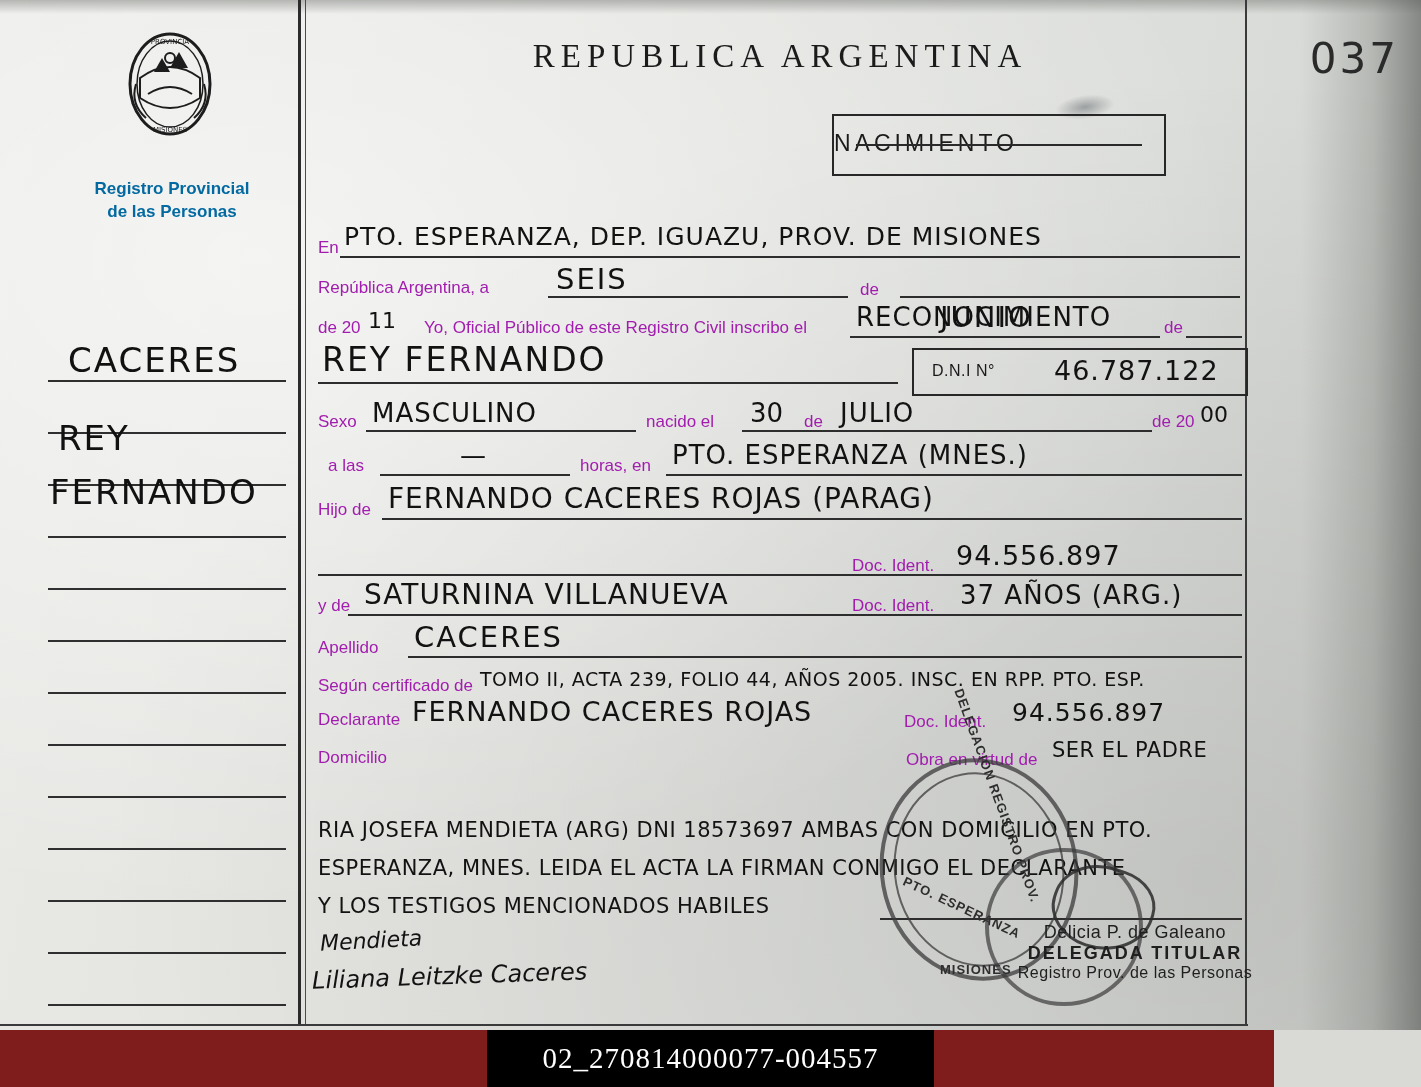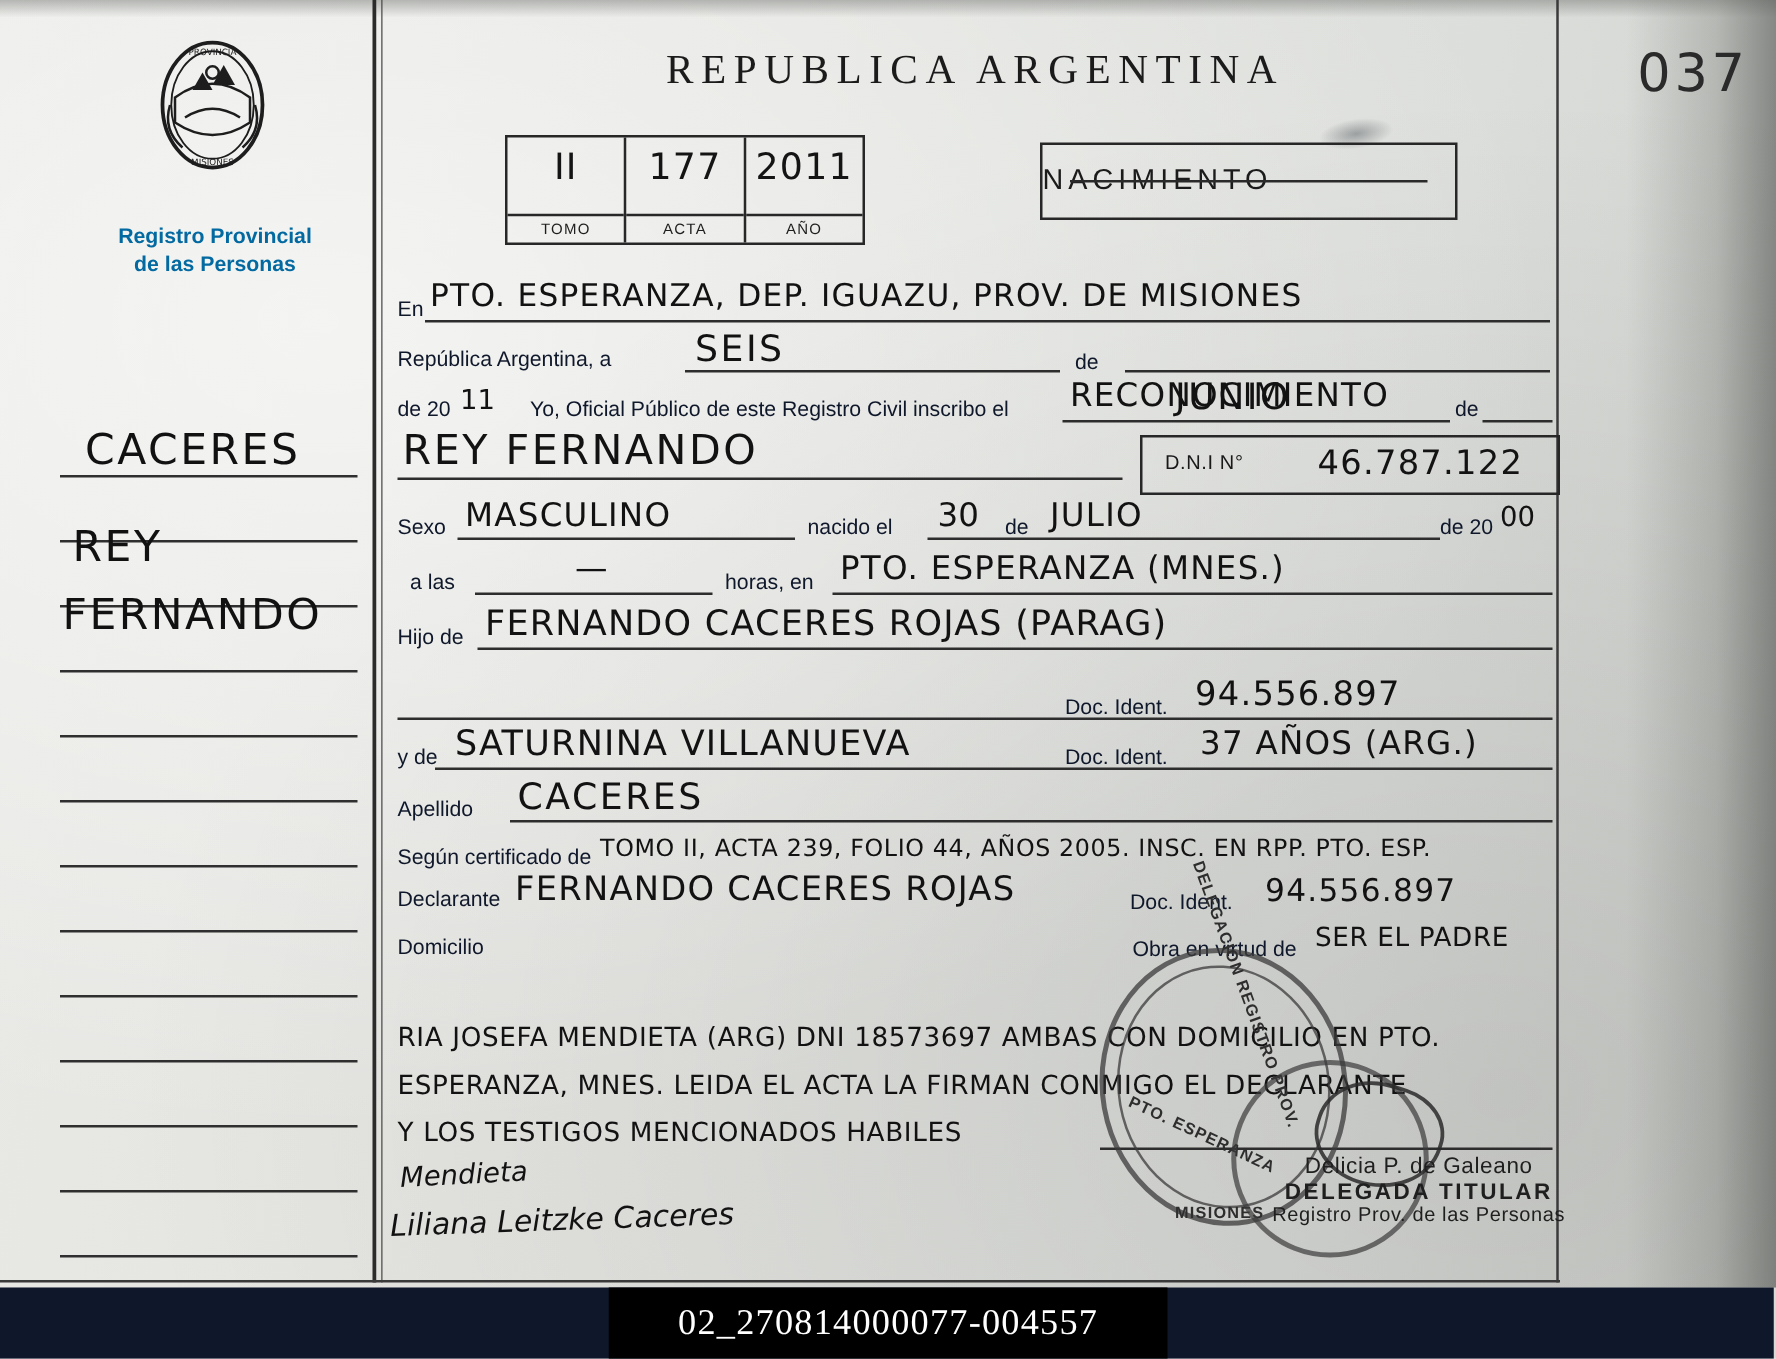--- a/index.html
+++ b/index.html
@@ -210,21 +210,21 @@
     font-family: "DejaVu Sans", sans-serif;
     font-size: 27px;
     color: #131313;
     letter-spacing: 1px;
   }
 
   
   .lab {
     position: absolute;
     font-size: 17px;
-    color: #0f172a;
+    color: #a21caf;
     white-space: nowrap;
   }
   
   .hw {
     position: absolute;
     font-family: "DejaVu Sans", sans-serif;
     color: #121212;
     white-space: nowrap;
   }
   
@@ -286,23 +286,22 @@
     color: #1f1f1f;
   }
   .sig-block .n { font-size: 18px; letter-spacing: .5px; }
   .sig-block .r { font-size: 18px; letter-spacing: 2px; font-weight: bold; }
   .sig-block .o { font-size: 16px; letter-spacing: .5px; }
 
   
   .footer {
     position: absolute;
     left: 0; top: 1030px;
-    width: 1399px; height: 57px;
-    background: #0f172a;
-    padding-left: 20px;
+    width: 1274px; height: 57px;
+    background: #7f1d1d;
   }
   .footer .band {
     position: absolute;
     left: 487px; top: 0;
     width: 447px; height: 57px;
     background: #000;
   }
   .footer .code {
     position: absolute;
     left: 0; top: 0;
@@ -366,34 +365,20 @@
   </div>
 
   <div class="stub-hand hw-caceres">CACERES</div>
   <div class="stub-hand hw-rey">REY</div>
   <div class="stub-hand hw-fernando">FERNANDO</div>
 
   <div class="title">REPUBLICA ARGENTINA</div>
   <div class="folio">037</div>
   <div class="smudge"></div>
 
-  <div class="tbl">
-    <div class="cell">
-      <div class="val">II</div>
-      <div class="cap">TOMO</div>
-    </div>
-    <div class="cell">
-      <div class="val">177</div>
-      <div class="cap">ACTA</div>
-    </div>
-    <div class="cell">
-      <div class="val">2011</div>
-      <div class="cap">AÑO</div>
-    </div>
-  </div>
 
   <div class="nac-box">
     <div class="txt">NACIMIENTO</div>
     <div class="nac-strike"></div>
   </div>
 
   <div class="lab" style="left:318px; top:238px;">En</div>
   <div class="hw" style="left:344px; top:222px; font-size:25px; letter-spacing:1px;">PTO. ESPERANZA, DEP. IGUAZU, PROV. DE MISIONES</div>
   <div class="rule" style="left:340px; top:256px; width:900px;"></div>
 

